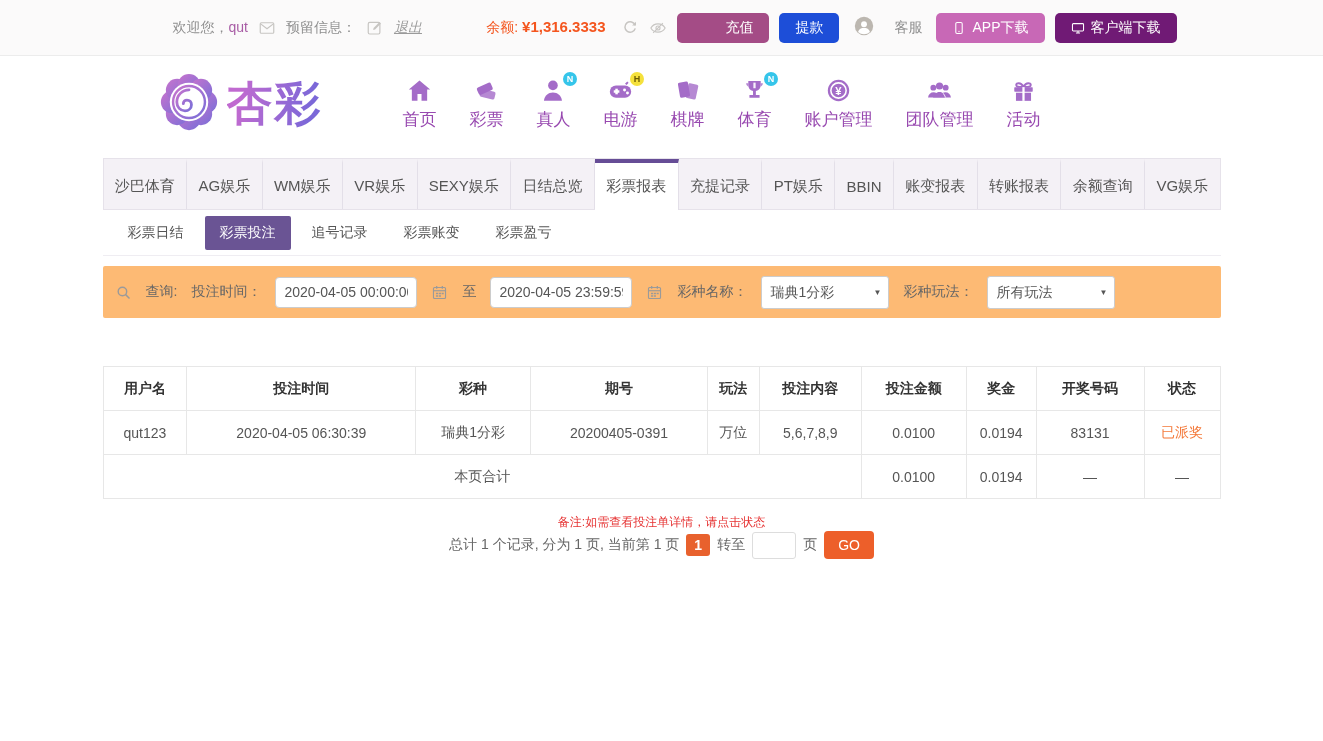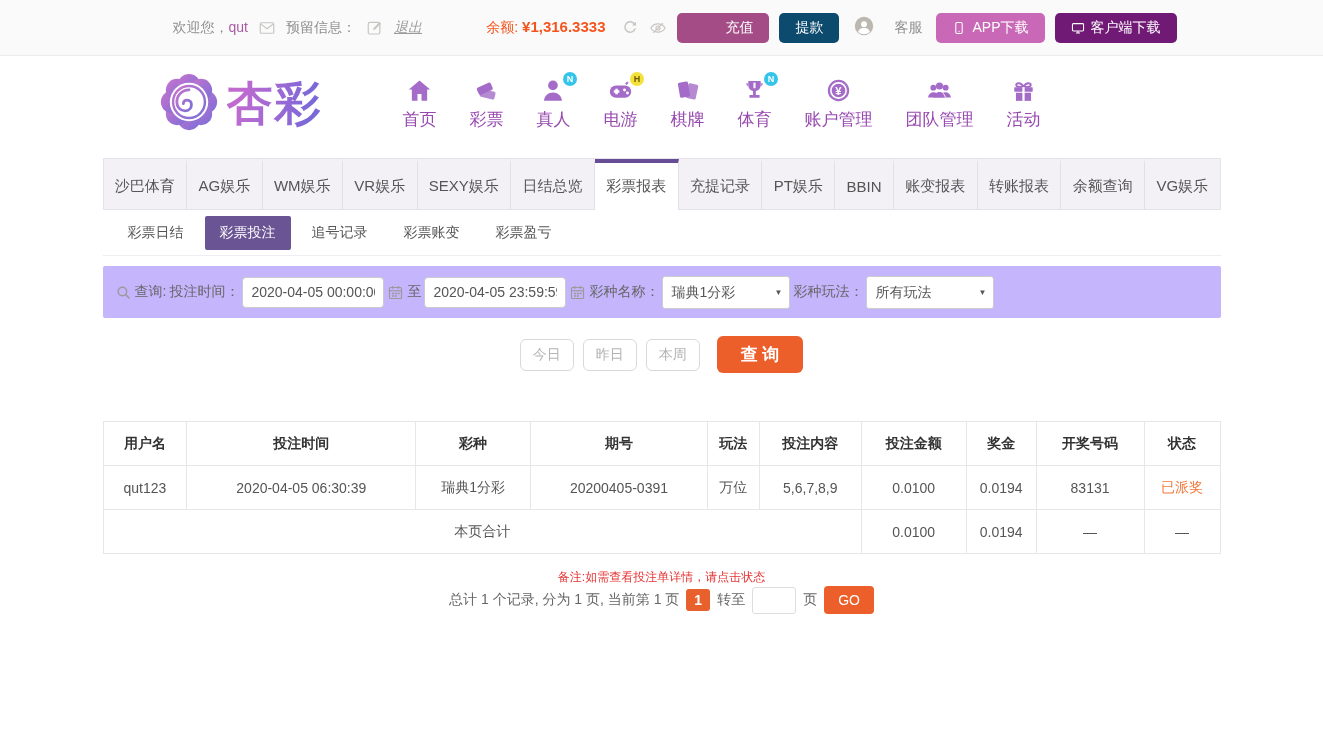--- a/index.html
+++ b/index.html
@@ -15,21 +15,21 @@
   .uname { color:#a85ca5; font-weight:normal; }
   .tb-icon { color:#c7c5c2; display:inline-flex; cursor:pointer; }
   .tb-icon svg { width:18px; height:18px; }
   .logout { color:#9a9a9a; font-size:14px; font-style:italic; text-decoration:underline; cursor:pointer; }
   .balance { color:#f4551e; font-size:14px; margin-right:6px; white-space:nowrap; }
   .balance b { font-size:15px; }
   .btn { border:none; color:#fff; font-size:14px; padding:6px 16px; border-radius:5px;
     cursor:pointer; display:inline-flex; align-items:center; gap:6px;
     font-family:"Liberation Sans","DejaVu Sans",sans-serif; }
   .btn.plum { background:#a44c86;padding-left:48px; }
-  .btn.violet { background:#0c4a6e; }
+  .btn.violet { background:#1d4ed8; }
   .btn.pink { background:#c868b6; }
   .btn.violet2 { background:#701a75; }
   .btn-ic { display:inline-flex; } .btn-ic svg { width:14px; height:14px; }
   .service { display:inline-flex; align-items:center; gap:19px; color:#8f8f8f;
     font-size:14px; cursor:pointer; margin:0 4px; }
   .svc-icon svg { width:22px; height:22px; }
 
   
   .header { height:96px; background:#fff; }
   .header-inner { width:1118px; margin:0 auto; height:100%; display:flex;
@@ -58,22 +58,22 @@
     font-size:15px; color:#555; border-right:1px solid #e3dfe8; cursor:pointer;
     border-top:4px solid transparent; white-space:nowrap; padding:0 10px; }
   .tab:last-child { border-right:none; }
   .tab.active { background:#fff; border-top:4px solid #664d96; margin-bottom:-1px; }
 
   .subtabs { height:46px; display:flex; align-items:center; gap:6px; padding-left:10px;
     border-bottom:1px solid #efedf2; background:#fff; }
   .subtab { font-size:14px; color:#555; padding:8px 15px; cursor:pointer; border-radius:2px; }
   .subtab.active { background:#6a5494; color:#fff; }
 
-  .search-panel { margin-top:10px; height:52px; background:#c4b5fd; border-radius:2px;
-    display:flex; align-items:center; padding:0 12px; gap:3px; color:#666; font-size:14px; }
+  .search-panel { margin-top:10px; height:52px; background:#fdba74; border-radius:2px;
+    display:flex; align-items:center; padding:0 12px; gap:14px; color:#666; font-size:14px; }
   .search-panel .ic { color:#9a9a9a; display:inline-flex; }
   .search-panel .ic svg { width:17px; height:17px; }
   .cal { color:#b5b5b5; } .cal svg { width:16px; height:16px; }
   .s-input { width:142px; height:31px; border:1px solid #ccc; border-radius:4px;
     padding:0 8px; font-size:14px; color:#555; background:#fff;
     font-family:"Liberation Sans","DejaVu Sans",sans-serif; }
   .select-wrap { position:relative; display:inline-flex; }
   .select-wrap::after { content:"▼"; position:absolute; right:8px; top:50%;
     transform:translateY(-50%); font-size:8px; color:#555; pointer-events:none; }
   .s-select { width:128px; height:33px; border:1px solid #ccc; border-radius:3px;
@@ -364,26 +364,20 @@
     <span class="lbl">彩种名称：</span>
     <span class="select-wrap">
         <select class="s-select" id="lottery-select"><option>瑞典1分彩</option></select>
       </span>
     <span class="lbl">彩种玩法：</span>
     <span class="select-wrap">
         <select class="s-select" id="play-select"><option>所有玩法</option></select>
       </span>
   </div>
 
-  <div class="action-row">
-    <button class="quick-btn">今日</button>
-    <button class="quick-btn">昨日</button>
-    <button class="quick-btn">本周</button>
-    <button class="query-btn">查 询</button>
-  </div>
 
   <table id="report-table">
       <colgroup>
         <col style="width:84px">
         <col style="width:229px">
         <col style="width:115px">
         <col style="width:177px">
         <col style="width:52px">
         <col style="width:102px">
         <col style="width:105px">

